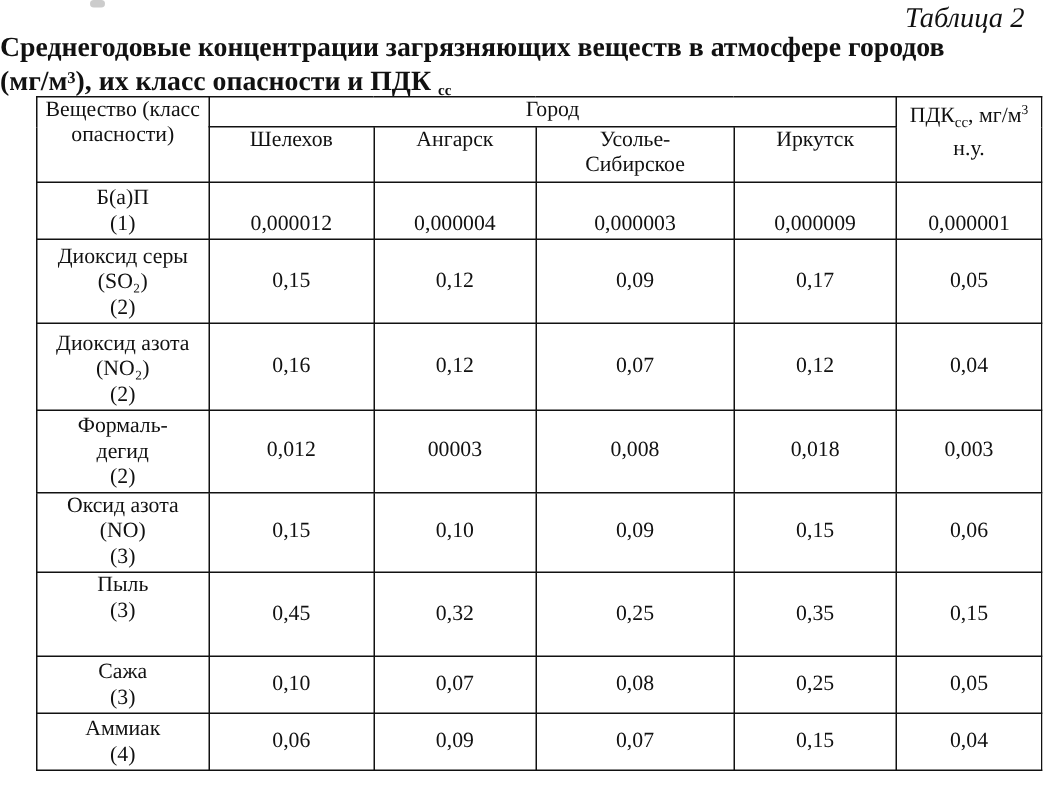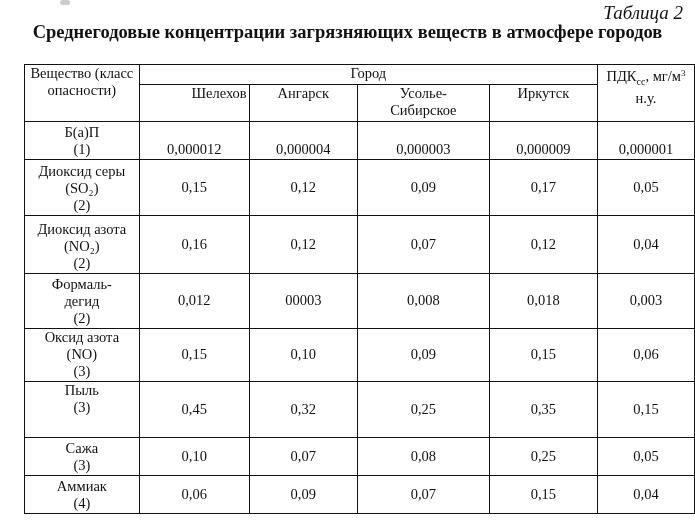--- a/index.html
+++ b/index.html
@@ -1,37 +1,38 @@
 <!DOCTYPE html>
 <html><head>
 <meta charset="utf-8">
 <style>
   html, body { margin:0; padding:0; background:#ffffff; }
   body { width:695px; height:528px; position:relative; overflow:hidden; font-family:"Liberation Serif", "DejaVu Serif", serif; color:#111; }
   .table-label { position:absolute; right:12px; top:2px; font-weight:normal; font-style:italic; font-size:19px; }
-  .caption { position:absolute; left:0; width:695px; top:22px; text-align:center; font-weight:bold; font-size:18.5px; line-height:20px; }
+  .caption { position:absolute; left:0; width:695px; top:22px; font-weight:bold; font-size:18.5px; line-height:20px; }
   .caption sup { font-size:11px; }
   .caption sub { font-size:10px; vertical-align:-3px; }
   table { position:absolute; left:24px; top:64px; border-collapse:collapse; font-size:14.5px; }
   td, th { border:1.5px solid #111; text-align:center; vertical-align:bottom; padding:0 2px 1px 2px; font-weight:normal; line-height:17px; }
   th { vertical-align:top; }
   td.sub { vertical-align:middle; }
-  .c1 { width:113px; } .c2 { width:109px;text-align:right; } .c3 { width:107px;margin-top:16px; } .c4 { width:106px; } .c5 { width:107px; } .c6 { width:95px; }
+  .c1 { width:113px; } .c2 { width:109px; } .c3 { width:107px;margin-top:16px; } .c4 { width:106px; } .c5 { width:107px; } .c6 { width:95px; }
   sup { font-size:9px; vertical-align:5px; }
   .mark { position:absolute; left:60px; top:0; width:10px; height:5px; background:#ccc; border-radius:3px; }
 </style>
 </head>
 <body>
 
 <div class="mark"></div>
 
 <div class="table-label">Таблица 2</div>
 
 <div class="caption">
   <div>Среднегодовые концентрации загрязняющих веществ в атмосфере городов</div>
+  <div><span>(мг/м</span><sup>3</sup><span>), их класс опасности и ПДК </span><sub>сс</sub></div>
 </div>
 
 <table>
   <tbody>
       <tr style="height:20px">
     <th class="c1" rowspan="2" style="height:55px;margin-left:48px;">
       <span>Вещество (класс опасности)</span>
     </th>
     <th colspan="4">Город</th>
     <th class="c6" rowspan="2"><span>ПДК</span><sub style="font-size:10px">сс</sub><span>, мг/м</span><sup>3</sup><span> н.у.</span></th>

